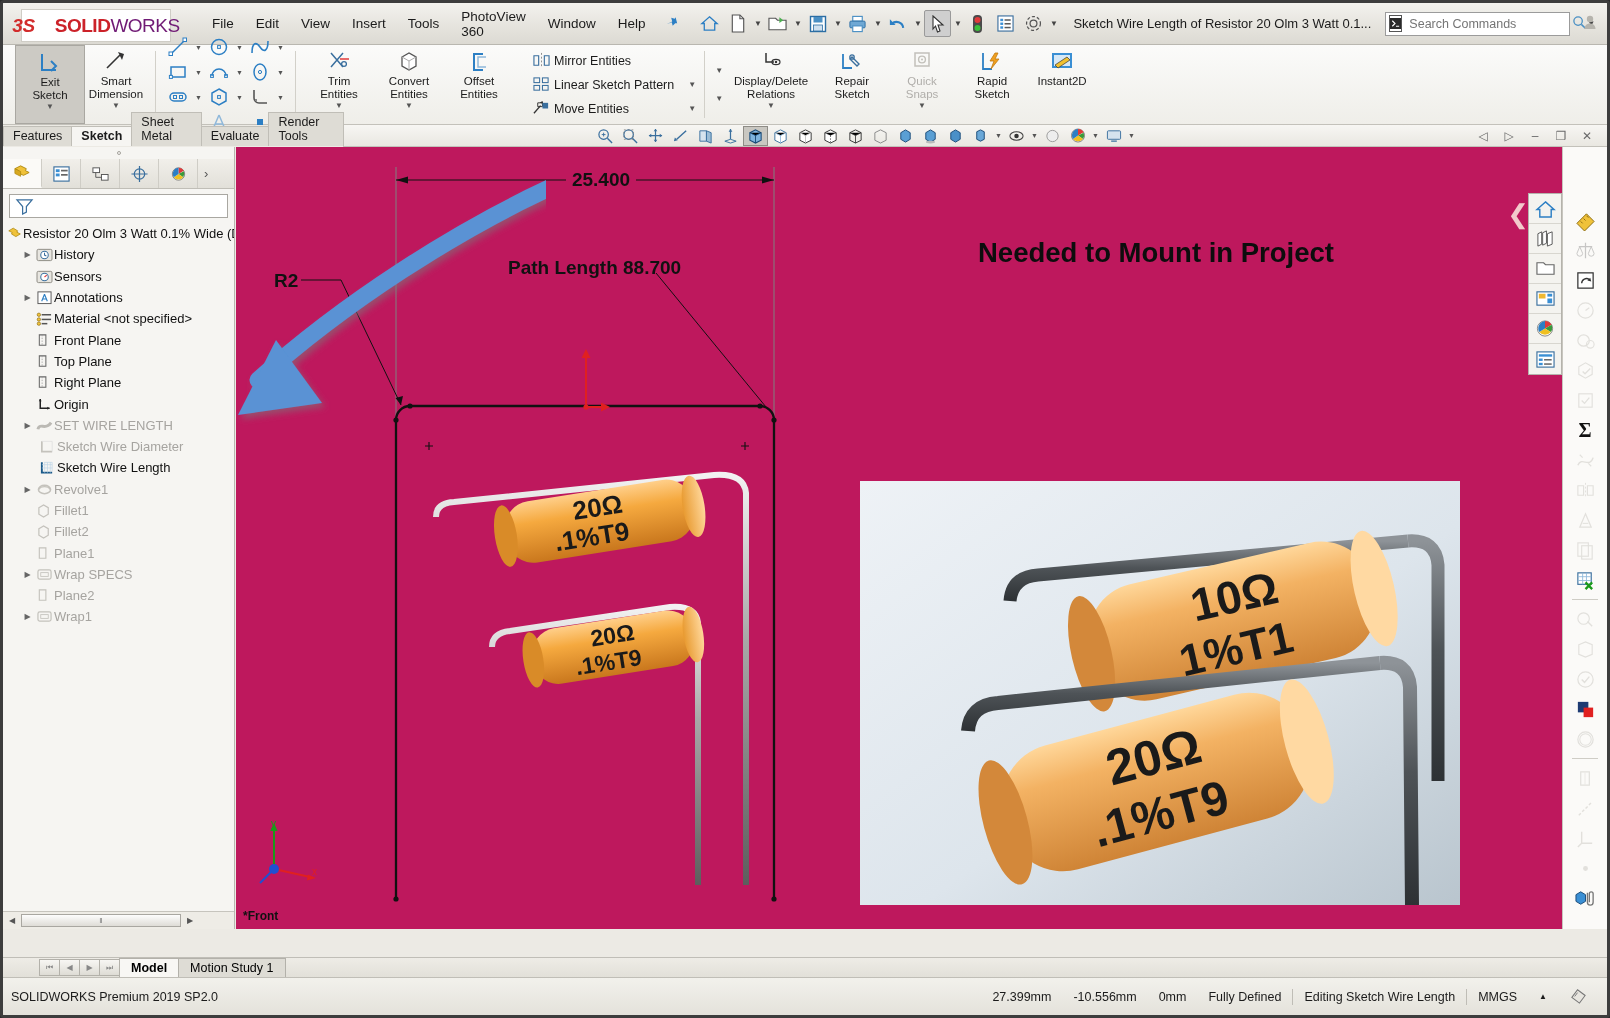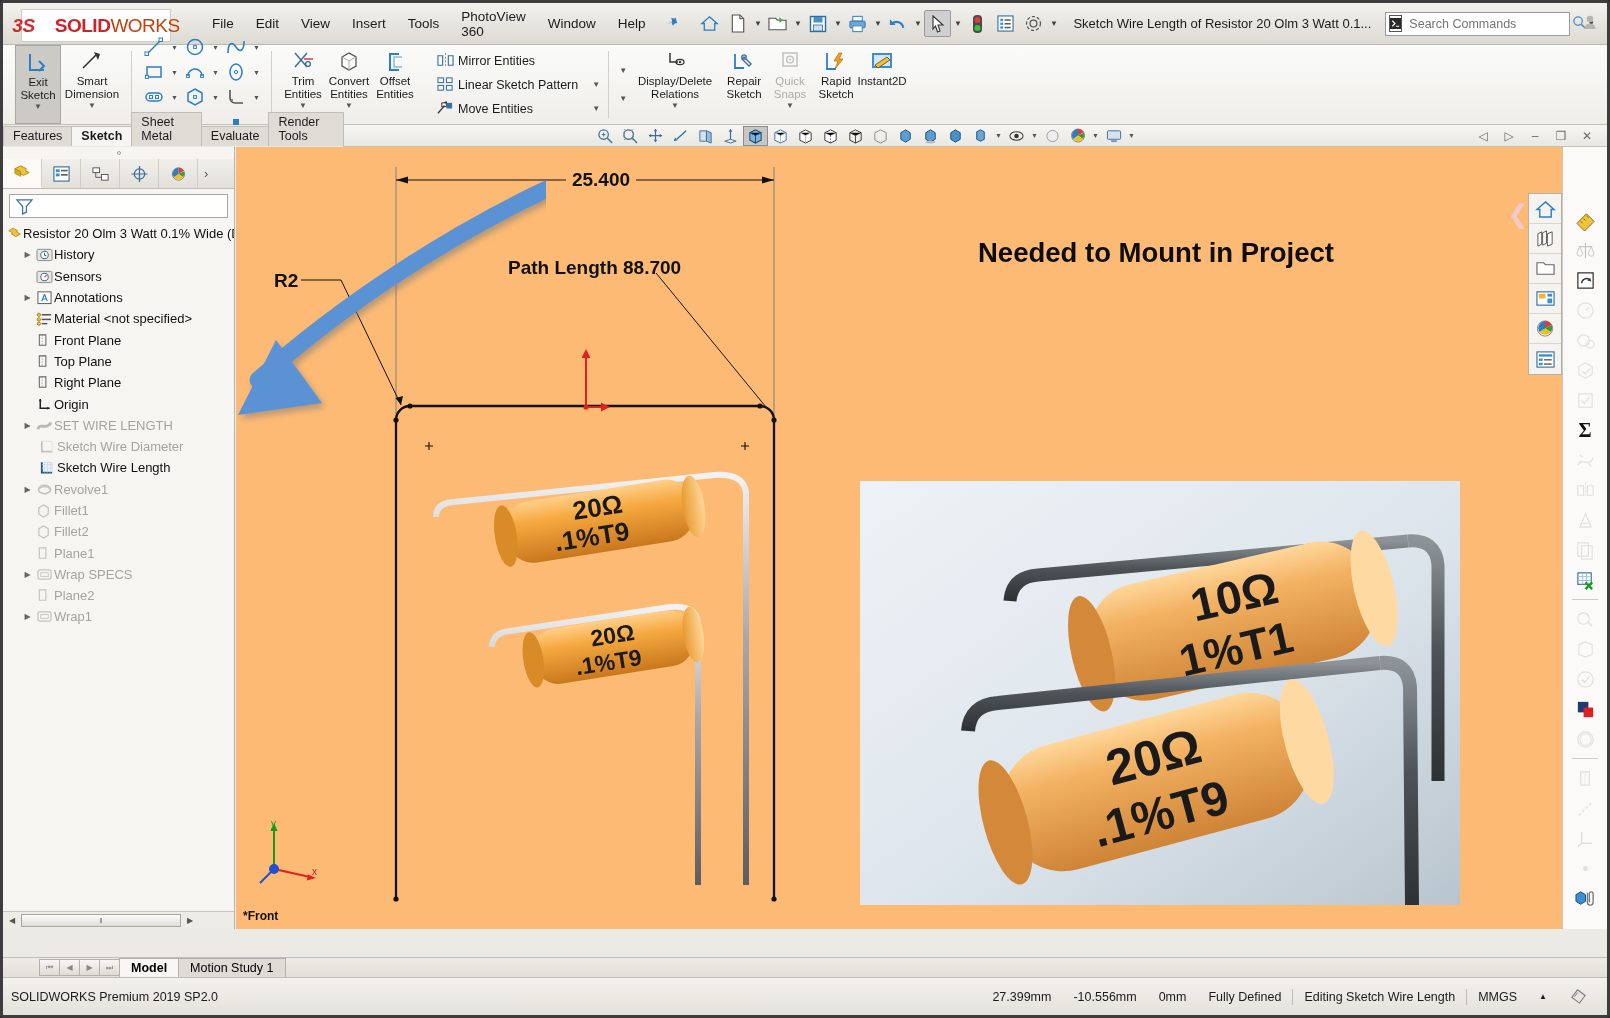--- a/index.html
+++ b/index.html
@@ -30,21 +30,21 @@
   }
   .sw-logo {
     width: 150px; height: 33px; margin-left: 18px; margin-top: 4px;
     background: #fff; border: 1px solid #cfcdc6;
     display: flex; align-items: center; justify-content: center;
     font-weight: bold; font-size: 19px; letter-spacing: -0.4px;
     color: #d22b2b; font-style: italic;
   }
   .sw-logo .sl { color:#d22b2b; font-style: italic; font-weight:bold; margin-right:20px;}
   .sw-logo .solid { color:#cc2229; font-style: normal; font-weight: bold; letter-spacing:-0.5px;}
-  .sw-logo .works { color:#c2410c; font-style: normal; font-weight: normal; letter-spacing:-0.5px;}
+  .sw-logo .works { color:#701a75; font-style: normal; font-weight: normal; letter-spacing:-0.5px;}
   .menus { display: flex; align-items: center; margin-left: 30px; }
   .menus .mi {
     padding: 5px 11px; font-size: 13.5px; color: #1b1b1b; cursor: default;
   }
   .pin-icon { margin-left: 8px; color: #2c7fc4; font-size: 15px; transform: rotate(30deg); }
 
   .qat { display: flex; align-items: center; margin-left: 18px; gap: 1px; }
   .qbtn {
     width: 27px; height: 27px; display:flex; align-items:center; justify-content:center;
     border: 1px solid transparent; border-radius:2px;
@@ -75,21 +75,21 @@
   
   .ribbon {
     position: absolute; top: 42px; left: 0; right: 0; height: 80px;
     background: linear-gradient(to bottom,#fbfbfa,#efeee9);
     border-bottom: 1px solid #c3c1ba;
     display: flex; align-items: stretch; padding-left: 8px;
   }
   .rgroup { display:flex; align-items:stretch; padding: 0 4px; }
   .rsep { width:1px; background:#d2d0c9; margin: 6px 4px; }
   .bigbtn {
-    width: 46px; display:flex; flex-direction:column; align-items:center; justify-content:flex-start;
+    width: 70px; display:flex; flex-direction:column; align-items:center; justify-content:flex-start;
     padding-top: 4px; font-size: 11.5px; color: #1b1b1b; text-align:center; line-height:1.12;
   }
   .bigbtn.wide { width: 62px; }
   .bigbtn.sel { background:#cccac4; border:1px solid #a9a7a1;}
   .bigbtn .ic { height: 26px; display:flex; align-items:center; justify-content:center; }
   .bigbtn .dd { font-size:8px; color:#555; margin-top:1px;}
   .bigbtn.dis { color:#b0aeaa; }
 
   .icongrid { display:grid; grid-template-columns: repeat(6, auto); gap: 1px 0; align-content:center;}
   .icongrid .gi { width:28px; height:24px; display:flex;align-items:center;justify-content:center;}
@@ -156,21 +156,21 @@
     display:flex; align-items:center; padding:0 2px;
   }
   .lp-hscroll .arrow { width:14px;text-align:center;font-size:8px;color:#555;}
   .lp-hscroll .thumb { flex:1; height:13px; background:linear-gradient(to bottom,#fdfdfd,#dedcd6);
                        border:1px solid #a9a7a1; display:flex;align-items:center;justify-content:center;
                        font-size:8px; color:#777; margin:0 2px; max-width:160px;}
 
   
   .graphics {
     position:absolute; top:144px; left:233px; right:45px; bottom:86px;
-    background:#fdba74; overflow:hidden;
+    background:#be185d; overflow:hidden;
   }
   .gx-label { position:absolute; left:7px; bottom:6px; font-size:12px; font-weight:bold; color:#111; }
   .annot {
     position:absolute; left:600px; top:85px; width:640px;
     text-align:center; font-size:27.5px; font-weight:bold; line-height:1.52;
     color:#0d0d0d;
   }
   .photo {
     position:absolute; left:624px; top:334px; width:600px; height:424px;
     background: linear-gradient(145deg,#e9eef3 0%, #dfe6ec 40%, #c9d2da 100%);

